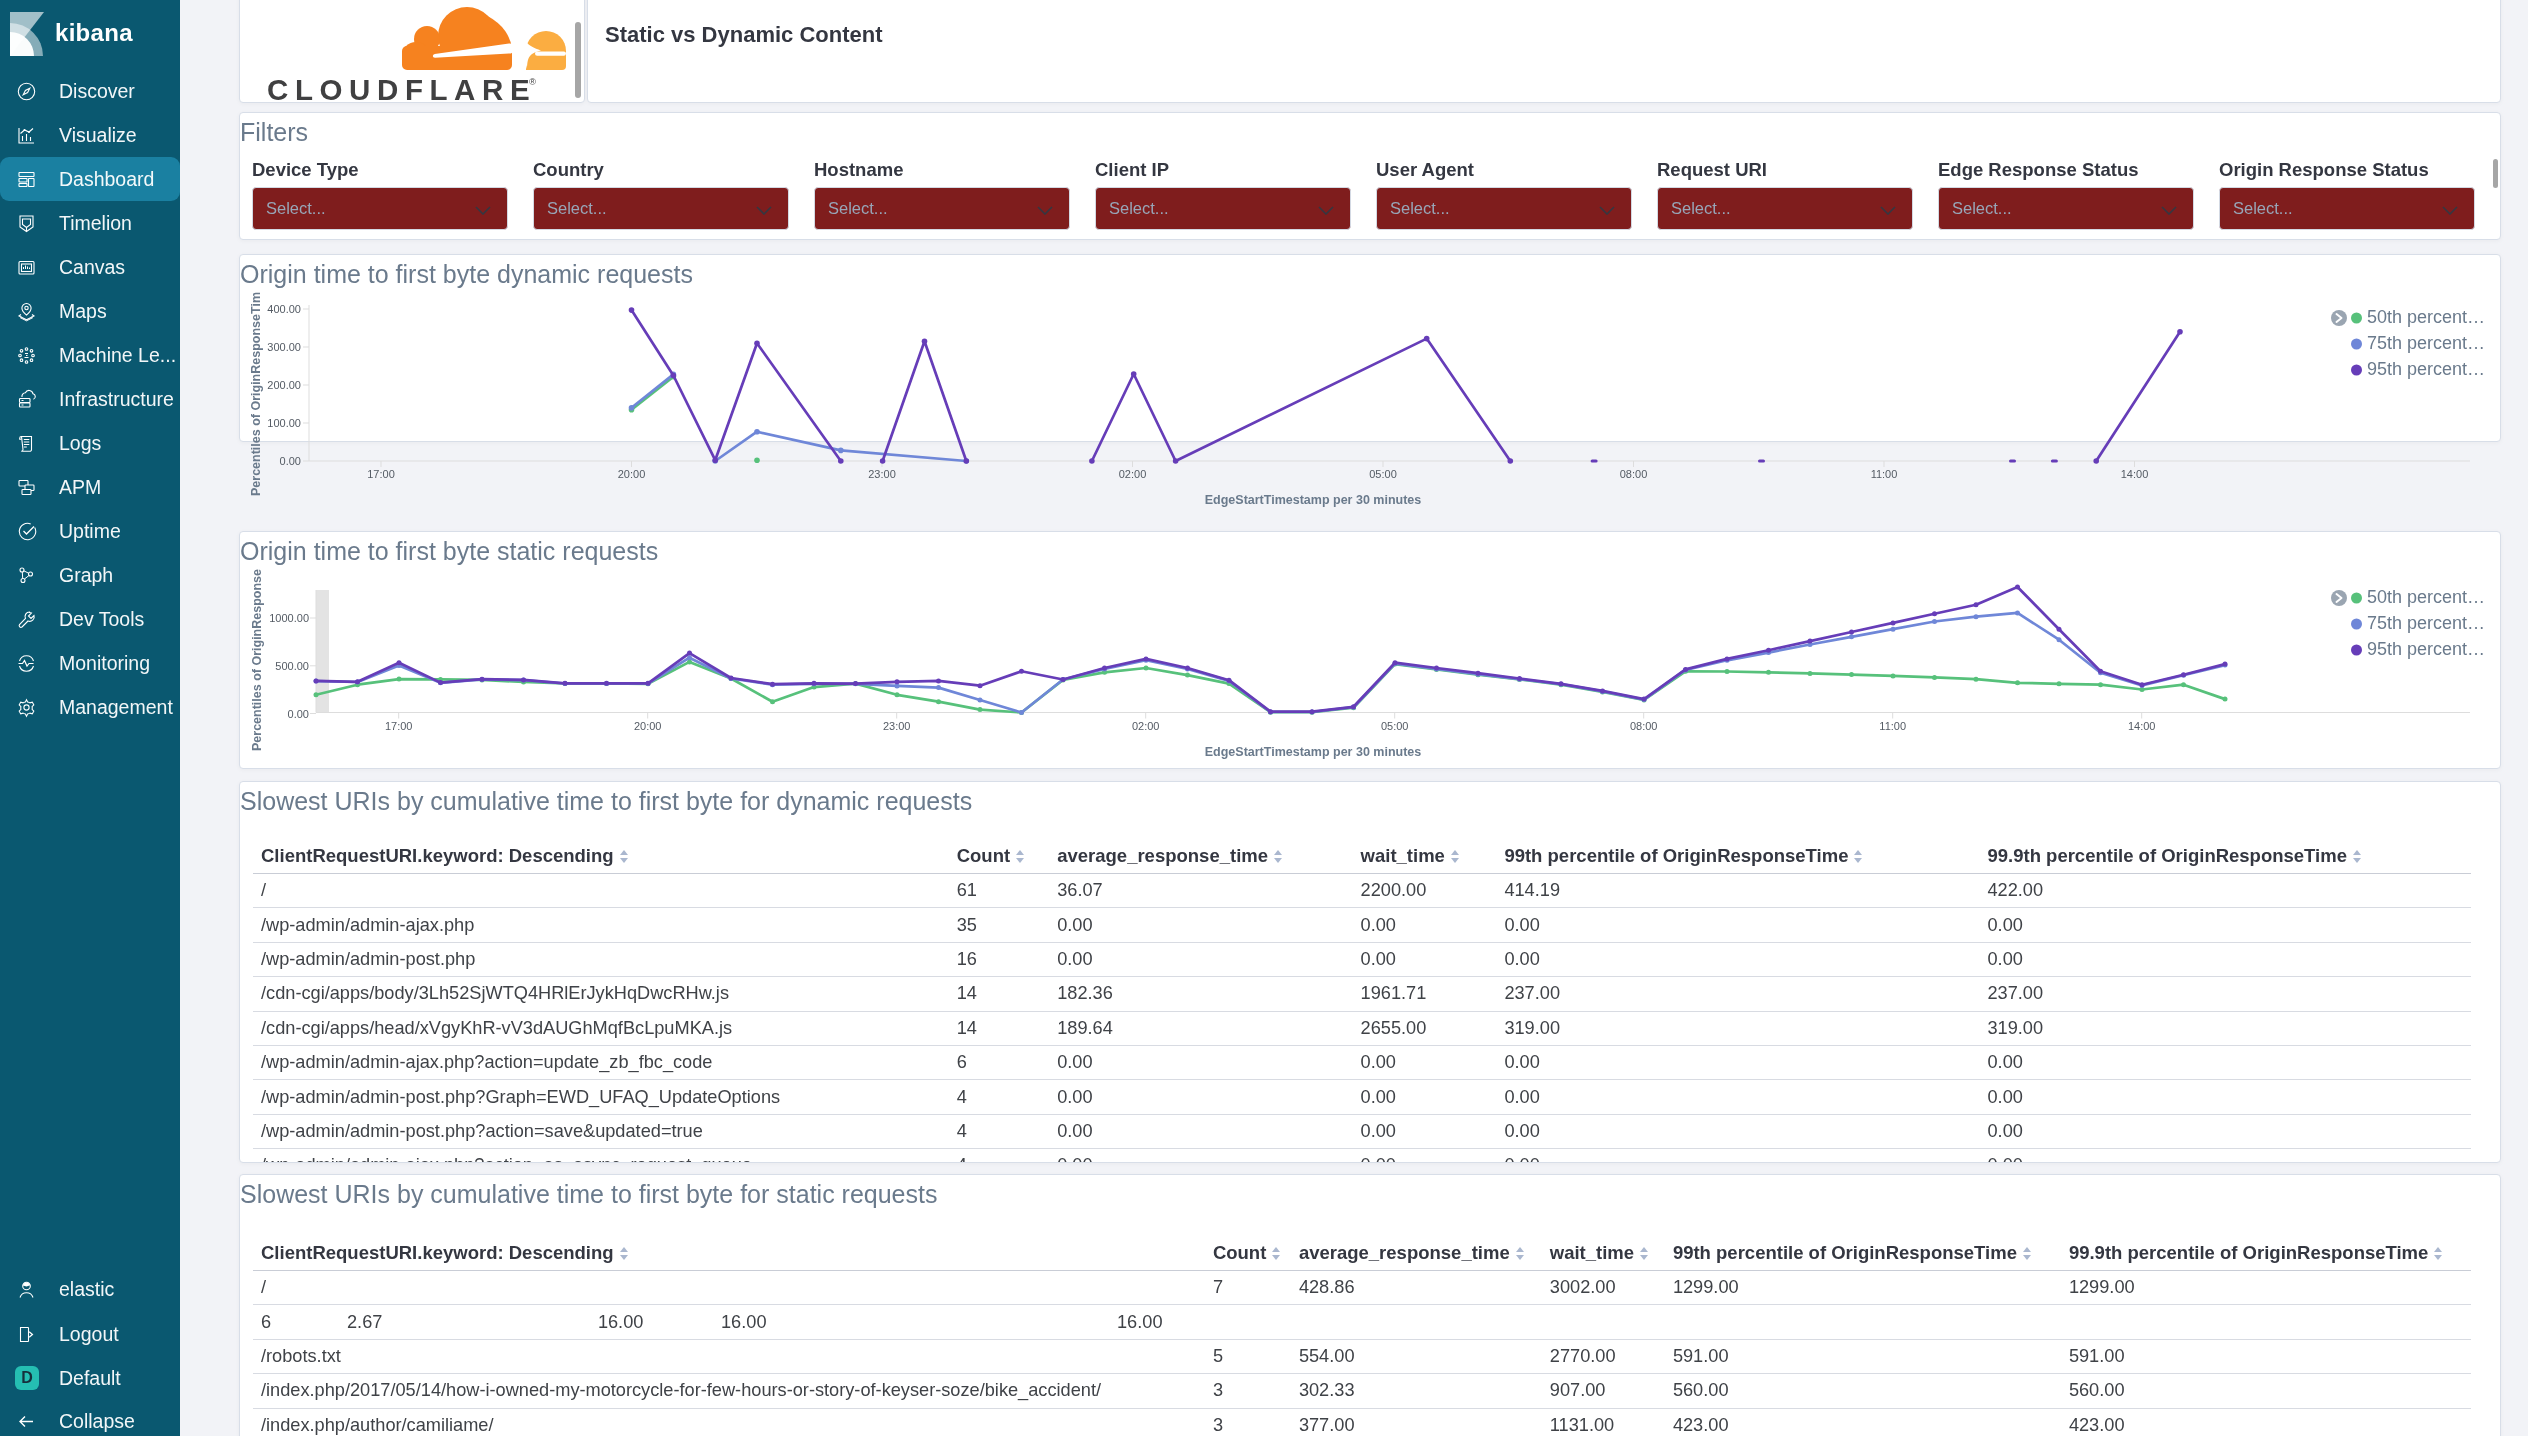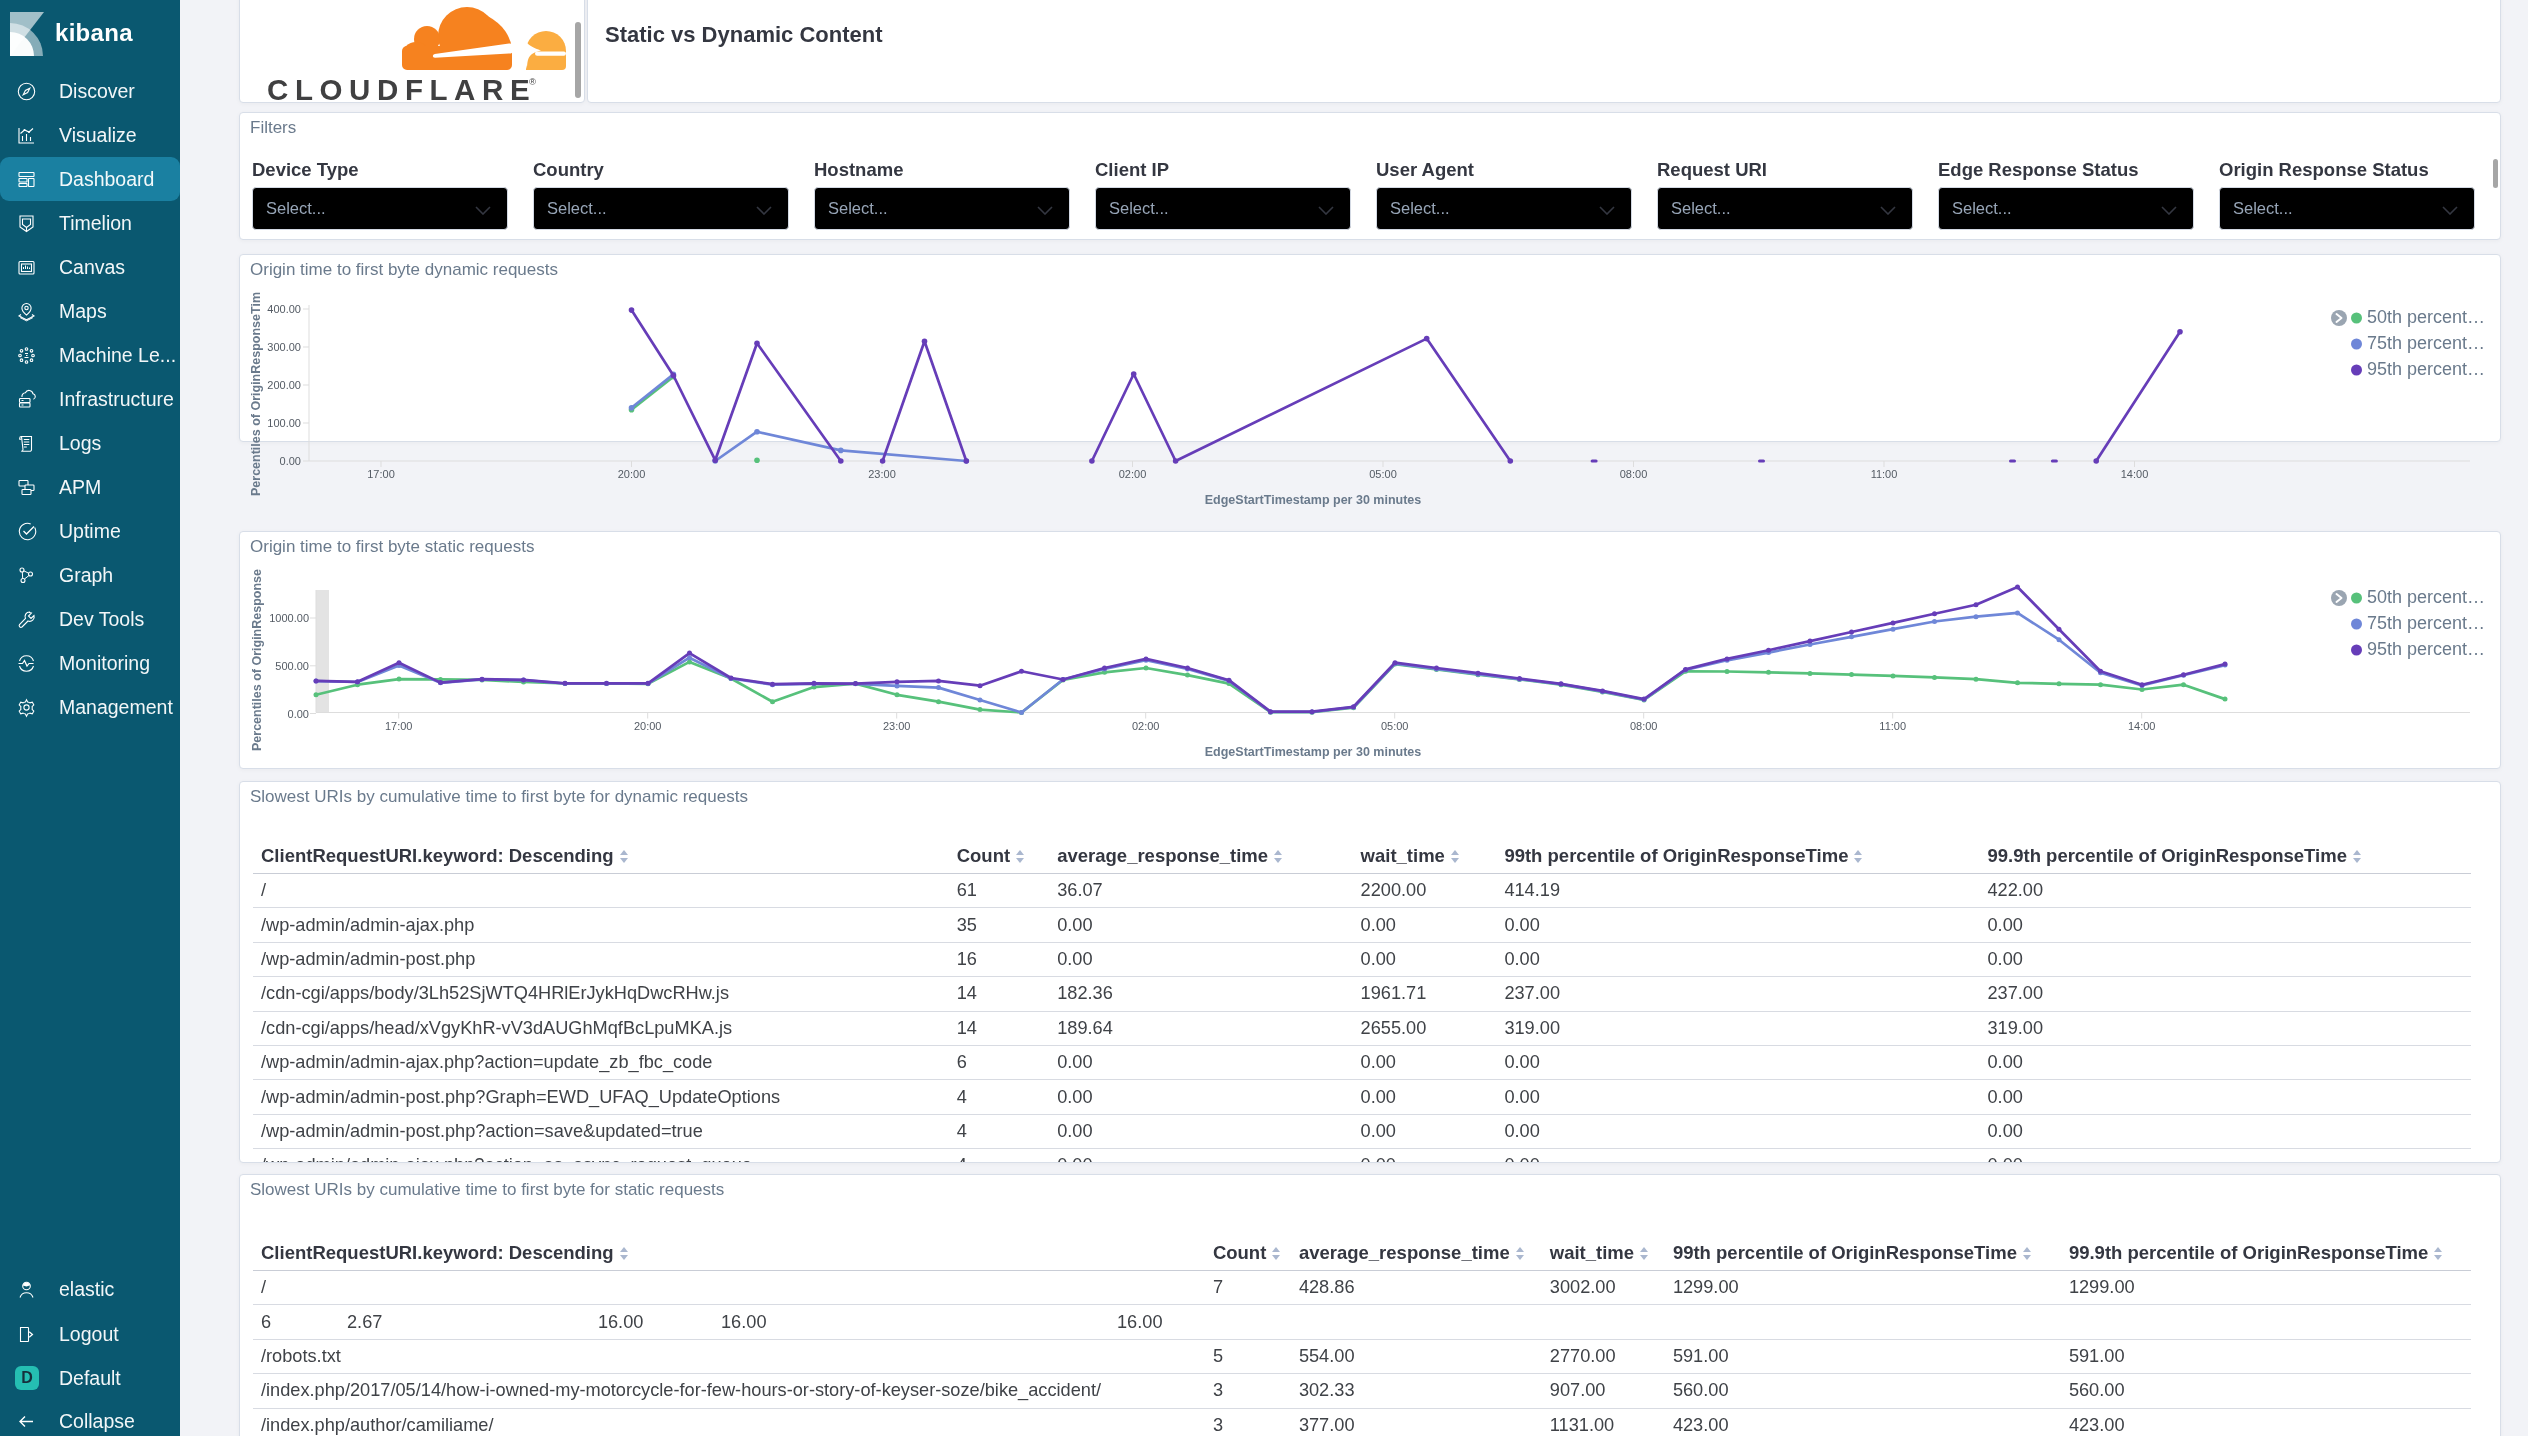--- a/index.html
+++ b/index.html
@@ -18,25 +18,25 @@
   #navtop { position:absolute; top:69px; left:0; width:180px; }
   #sidebar > .nitem { position:absolute; width:180px; }
   .dbadge { position:absolute; left:15px; width:24px; height:24px; border-radius:6px;
     background:#25beb2; color:#16303c; font-weight:bold; font-size:16px;
     text-align:center; line-height:24px; }
   .klogo-text { position:absolute; left:55px; top:19px; color:#fff;
     font-size:24px; font-weight:600; letter-spacing:0.3px; }
   
   .panel { position:absolute; background:#fff; border:1px solid #d8dee8;
     border-radius:4px; box-shadow:0 1px 4px rgba(0,0,0,.04); }
-  .ptitle { position:absolute; left:10px; top:5px; font-size:17px; color:#6a7a8c; }
+  .ptitle { position:absolute; left:0; top:5px; font-size:25px; color:#6a7a8c; }
   
   .flabel { position:absolute; top:46px; font-size:18.5px; font-weight:bold; color:#343741; }
   .fselect { position:absolute; top:74px; width:256px; height:43px;
-    background:#000000; border:1px solid #d3d9e3; border-radius:4px; }
+    background:#7f1d1d; border:1px solid #d3d9e3; border-radius:4px; }
   .fselect span { position:absolute; left:13px; top:11px; font-size:16.5px; color:#98a6b8; }
   
   .tbl { position:absolute; font-size:18.5px; color:#3f4247; }
   .thead { display:flex; border-bottom:1px solid #c9cdd6; height:35px; }
   .th { display:flex; align-items:center; font-weight:bold; color:#343741;
     padding-left:8px; white-space:nowrap; overflow:hidden; }
   .th span { margin-right:5px; }
   .tr { display:flex; border-bottom:1px solid #d8dbe2; height:34.4px; }
   .td { display:flex; align-items:center; padding-left:8px; font-size:18.2px;
     white-space:nowrap; overflow:hidden; }

